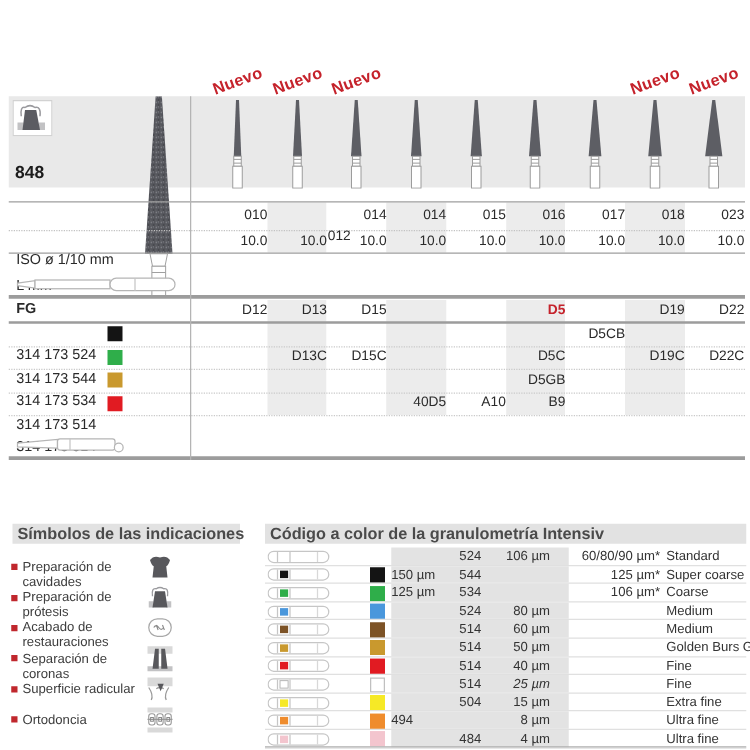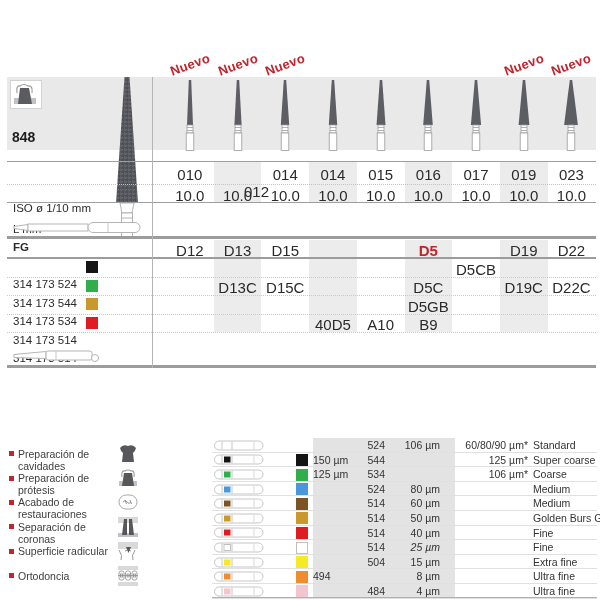--- a/index.html
+++ b/index.html
@@ -7,21 +7,21 @@
         font-family:"Liberation Sans", sans-serif;color:#222;}
   .abs{position:absolute;}
   .band{left:7px;top:77px;width:589px;height:73px;background:#e9e9e9;}
   .nuevo{color:#c5222b;font-weight:bold;font-size:13px;transform:rotate(-20deg);text-align:center;letter-spacing:.3px;}
   .series{left:12px;top:129px;font-size:14px;font-weight:bold;color:#1c1c1c;}
   .hline{left:7px;width:589px;height:0;border-top:1px solid #9e9e9e;}
   .hline-light{left:7px;width:589px;height:0;border-top:1px dotted #c2c2c2;}
   .thickbar{left:7px;width:589px;height:3px;background:#9c9c9c;}
   .vdiv{left:152px;top:77px;width:1px;height:291px;background:#b4b4b4;}
   .rowlabel{left:13px;font-size:11.5px;color:#2a2a2a;margin-top:36px;}
-  .cellval{font-size:15px;text-align:center;color:#2a2a2a;}
+  .cellval{font-size:11px;text-align:right;color:#2a2a2a;}
   .codechip{width:12px;height:12px;}
   .rednote{left:13px;top:333px;color:#c5222b;font-weight:bold;font-size:12.5px;}
   .shade{background:#ececec;}
   .headbar{background:#e2e2e2;height:16px;}
   .headtxt{font-size:13px;font-weight:bold;color:#4a4a4a;line-height:16px;white-space:nowrap;}
   .symitem{font-size:10.5px;color:#3d3d3d;}
   .bullet{width:5px;height:5px;background:#c0272d;}
   .grittxt{font-size:10.5px;color:#333;white-space:nowrap;}
   .graycell{background:#e3e3e3;}
   .toothbox{left:10px;top:80px;width:30px;height:27px;background:#fff;border:1px solid #d2d2d2;}
@@ -149,21 +149,21 @@
   <div class="abs rowlabel" style="top:166px">ISO ø 1/10 mm</div>
   <div class="abs rowlabel" style="top:187px">L mm</div>
   <div id="isoVals">
       <div class="abs cellval" style="left: 165.85px; top: 166px; width: 48px;">010</div>
       <div class="abs cellval" style="left: 213.55px; top: 183px; width: 48px; padding-left: 19px;">012</div>
       <div class="abs cellval" style="left: 261.25px; top: 166px; width: 48px;">014</div>
       <div class="abs cellval" style="left: 308.95px; top: 166px; width: 48px;">014</div>
       <div class="abs cellval" style="left: 356.65px; top: 166px; width: 48px;">015</div>
       <div class="abs cellval" style="left: 404.35px; top: 166px; width: 48px;">016</div>
       <div class="abs cellval" style="left: 452.05px; top: 166px; width: 48px;">017</div>
-      <div class="abs cellval" style="left: 499.75px; top: 166px; width: 48px;">019</div>
+      <div class="abs cellval" style="left: 499.75px; top: 166px; width: 48px;">018</div>
       <div class="abs cellval" style="left: 547.45px; top: 166px; width: 48px;">023</div>
     </div>
   <div id="lVals">
       <div class="abs cellval" style="left: 165.85px; top: 187px; width: 48px;">10.0</div>
       <div class="abs cellval" style="left: 213.55px; top: 187px; width: 48px;">10.0</div>
       <div class="abs cellval" style="left: 261.25px; top: 187px; width: 48px;">10.0</div>
       <div class="abs cellval" style="left: 308.95px; top: 187px; width: 48px;">10.0</div>
       <div class="abs cellval" style="left: 356.65px; top: 187px; width: 48px;">10.0</div>
       <div class="abs cellval" style="left: 404.35px; top: 187px; width: 48px;">10.0</div>
       <div class="abs cellval" style="left: 452.05px; top: 187px; width: 48px;">10.0</div>
@@ -215,20 +215,23 @@
 
   <svg class="abs" style="left:12px;top:348px" width="94" height="17" viewBox="0 0 94 17">
     <polygon points="2,6.5 34,3.5 34,10.5 2,9.5" fill="#fff" stroke="#b5b5b5" stroke-width="1"></polygon>
     <rect x="34" y="3" width="46" height="9" rx="2" fill="#fff" stroke="#b5b5b5" stroke-width="1"></rect>
     <line x1="44" y1="3" x2="44" y2="12" stroke="#c5c5c5" stroke-width="1"></line>
     <circle cx="83" cy="10" r="3.5" fill="#fff" stroke="#b5b5b5" stroke-width="1"></circle>
   </svg>
   <div class="abs thickbar" style="top:365px"></div>
   <div class="abs vdiv"></div>
 
+  <div class="abs headbar" style="left:10px;top:419px;width:182px">
+    <div class="headtxt" style="padding-left:4px">Símbolos de las indicaciones</div>
+  </div>
   <div id="symItems">
       <div class="abs bullet" style="left: 9px; top: 451.1px;"></div>
       <div class="abs symitem" style="left: 18px; top: 447.6px; width: 100px;">Preparación de cavidades</div>
       <svg width="22" height="22" viewBox="0 0 22 22" class="abs" style="left: 117px; top: 442.6px;">
         <path d="M3,5 Q6,1 11,3 Q16,1 19,5 Q18,9 16,10 L17,19 L5,19 L6,10 Q4,9 3,5 Z" fill="#58585c"></path>
       </svg>
       <div class="abs bullet" style="left: 9px; top: 475.5px;"></div>
       <div class="abs symitem" style="left: 18px; top: 472px; width: 100px;">Preparación de prótesis</div>
       <svg width="22" height="22" viewBox="0 0 22 22" class="abs" style="left: 117px; top: 467px;">
         <rect x="2" y="14" width="4" height="5" fill="#c2c2c4"></rect>
@@ -265,20 +268,23 @@
     <rect x="2" y="6" width="5" height="9" rx="2" fill="#fff" stroke="#9a9a9a" stroke-width="0.9"></rect>
     <rect x="8.5" y="6" width="5" height="9" rx="2" fill="#fff" stroke="#9a9a9a" stroke-width="0.9"></rect>
     <rect x="15" y="6" width="5" height="9" rx="2" fill="#fff" stroke="#9a9a9a" stroke-width="0.9"></rect>
     <line x1="1" y1="10.5" x2="21" y2="10.5" stroke="#9a9a9a" stroke-width="0.9"></line>
     <rect x="3.5" y="9" width="2.2" height="3" fill="none" stroke="#8a8a8a" stroke-width="0.8"></rect>
     <rect x="10" y="9" width="2.2" height="3" fill="none" stroke="#8a8a8a" stroke-width="0.8"></rect>
     <rect x="16.5" y="9" width="2.2" height="3" fill="none" stroke="#8a8a8a" stroke-width="0.8"></rect>
       </svg>
     </div>
 
+  <div class="abs headbar" style="left:212px;top:419px;width:385px">
+    <div class="headtxt" style="padding-left:4px">Código a color de la granulometría Intensiv</div>
+  </div>
   <div id="gritRows">
       <svg width="50" height="11" viewBox="0 0 50 11" class="abs" style="left: 214px; top: 439.8px;">
         <rect x="0.5" y="1" width="48.5" height="9" rx="4.5" fill="#fff" stroke="#c6c6c6" stroke-width="1"></rect>
         <line x1="8" y1="1.5" x2="8" y2="9.5" stroke="#c6c6c6" stroke-width="1"></line>
         <line x1="18" y1="1.5" x2="18" y2="9.5" stroke="#c6c6c6" stroke-width="1"></line>
         <line x1="40" y1="1.5" x2="40" y2="9.5" stroke="#d8d8d8" stroke-width="1"></line>
       </svg>
       <div class="abs graycell" style="left: 313px; top: 438px; width: 142px; height: 13.6px;"></div>
       <div class="abs grittxt" style="left: 313px; top: 439px; width: 72px; text-align: right;">524</div>
       <div class="abs grittxt" style="left: 313px; top: 439px; width: 127px; text-align: right;">106 µm</div>

